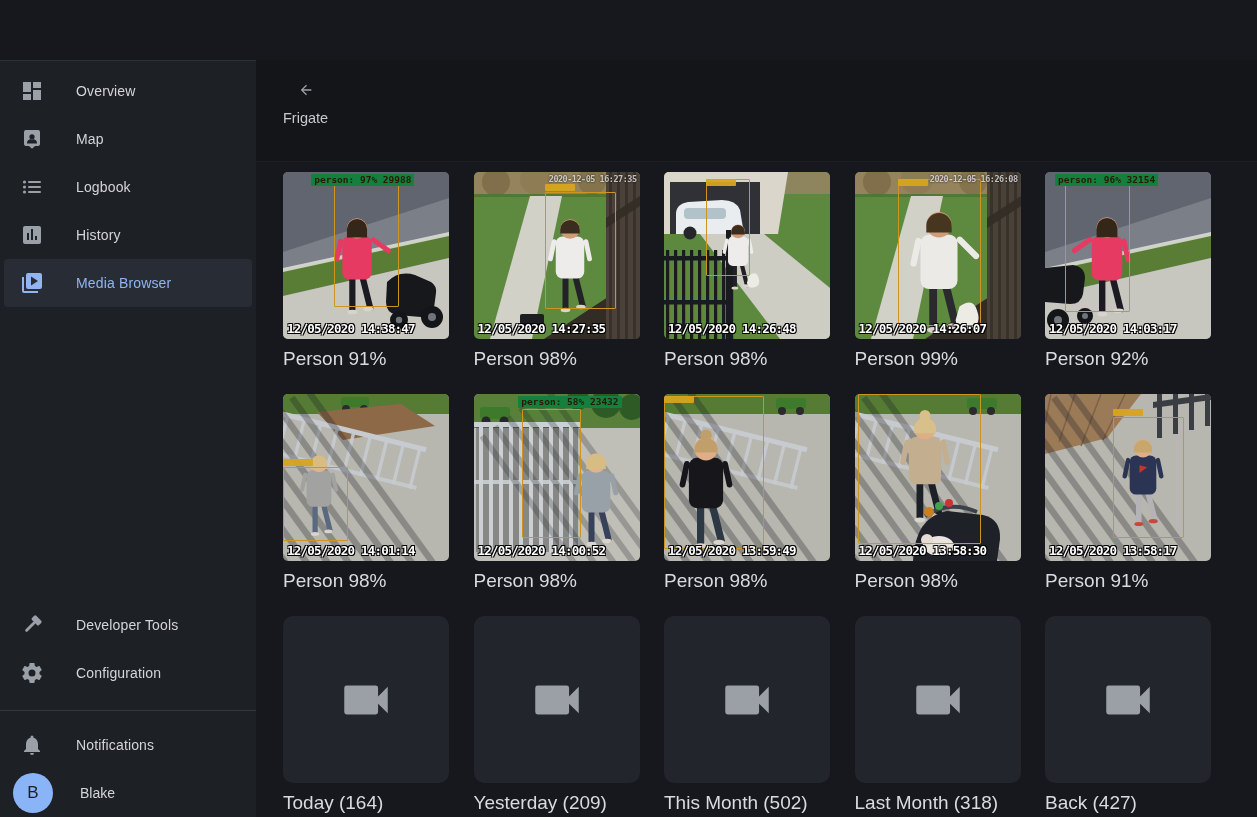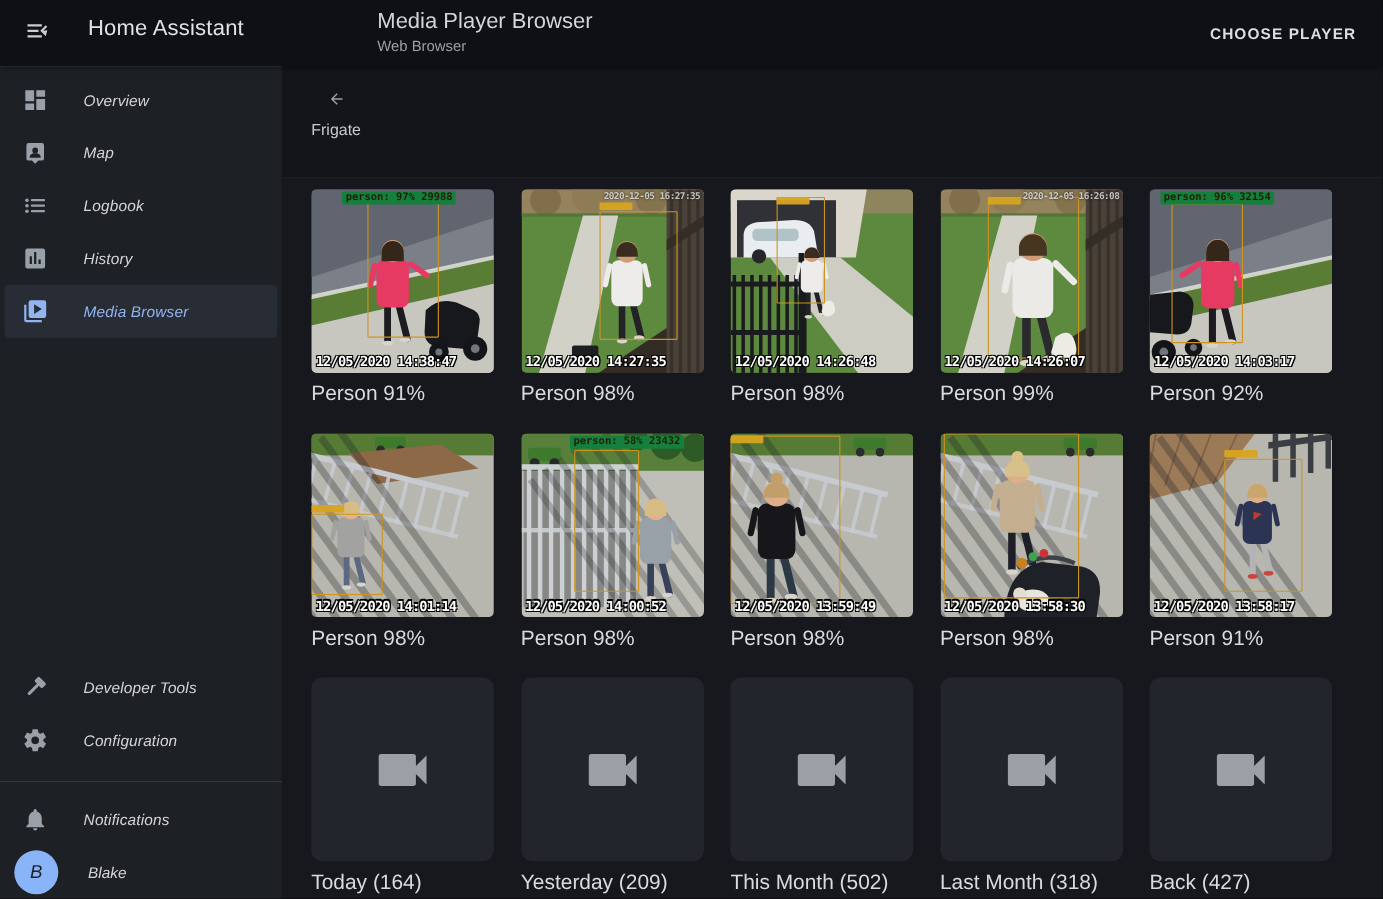--- a/index.html
+++ b/index.html
@@ -17,21 +17,21 @@
   .page-title{font-size:20px;color:#d3d5d8;line-height:25px;}
   .page-subtitle{font-size:13.5px;color:#9aa0a6;line-height:19px;}
   .choose-player{position:absolute;right:18px;top:0;height:60px;background:none;border:none;
                  color:#dcdee1;font-family:"Liberation Sans",sans-serif;font-size:14px;font-weight:600;
                  letter-spacing:1px;cursor:pointer;}
 
   
   .sidebar{position:absolute;left:0;top:60px;bottom:0;width:256px;background:#1d2025;box-sizing:border-box;
            border-top:1px solid #2e3238;display:flex;flex-direction:column;padding-top:6px;z-index:5;}
   .nav-item{height:48px;display:flex;align-items:center;margin:0 4px;border-radius:4px;color:#d3d5d8;
-            cursor:pointer;flex:none;font-style:italic;}
+            cursor:pointer;flex:none;}
   .nav-item .ico{width:24px;height:24px;margin-left:16px;color:#9aa0a8;flex:none;}
   .nav-item .ico svg{width:24px;height:24px;display:block;}
   .nav-item .lbl{margin-left:32px;font-size:14px;font-weight:500;letter-spacing:.15px;}
   .nav-item.selected{background:#282d35;color:#92b4f1;}
   .nav-item.selected .ico{color:#92b4f1;}
   .spacer{flex:1;}
   .nav-divider{height:1px;background:#34373d;margin:13px 0 10px 0;flex:none;}
   .avatar{width:40px;height:40px;border-radius:50%;margin-left:9px;display:flex;align-items:center;
           justify-content:center;font-size:17px;font-weight:500;color:#1c1f26;flex:none;}
   .nav-item .lbl-av{margin-left:27px;font-size:14px;font-weight:500;}
@@ -63,33 +63,20 @@
   .cap{margin-top:10px;font-size:19px;color:#d9dbde;line-height:20px;white-space:nowrap;}
   .folder{width:166px;height:167px;border-radius:10px;background:#22252b;display:flex;align-items:center;
           justify-content:center;cursor:pointer;}
   .folder .vico svg{width:58px;height:58px;color:#9aa0a6;display:block;}
 </style>
 </head>
 <body>
 
 <div class="app">
 
-  <header class="topbar">
-    <div class="menu-btn">
-      <span><svg viewBox="0 0 24 24" fill="currentColor">
-            <path d="M3 6h13v2H3Zm0 5h10v2H3Zm0 5h13v2H3Zm18-4.4L19.6 17 14.6 12l5-5L21 8.4 17.4 12Z"></path>
-          </svg></span>
-    </div>
-    <div class="app-title">Home Assistant</div>
-    <div class="page-head">
-      <div class="page-title">Media Player Browser</div>
-      <div class="page-subtitle">Web Browser</div>
-    </div>
-    <button class="choose-player">CHOOSE PLAYER</button>
-  </header>
 
   <nav class="sidebar">
     <div id="nav-top">
         <div class="nav-item">
           <span class="ico">
             <svg viewBox="0 0 24 24" fill="currentColor">
               <path d="M13 3v6h8V3M13 21h8V11h-8M3 21h8v-6H3M3 13h8V3H3Z"></path>
             </svg>
           </span>
           <span class="lbl">Overview</span>

